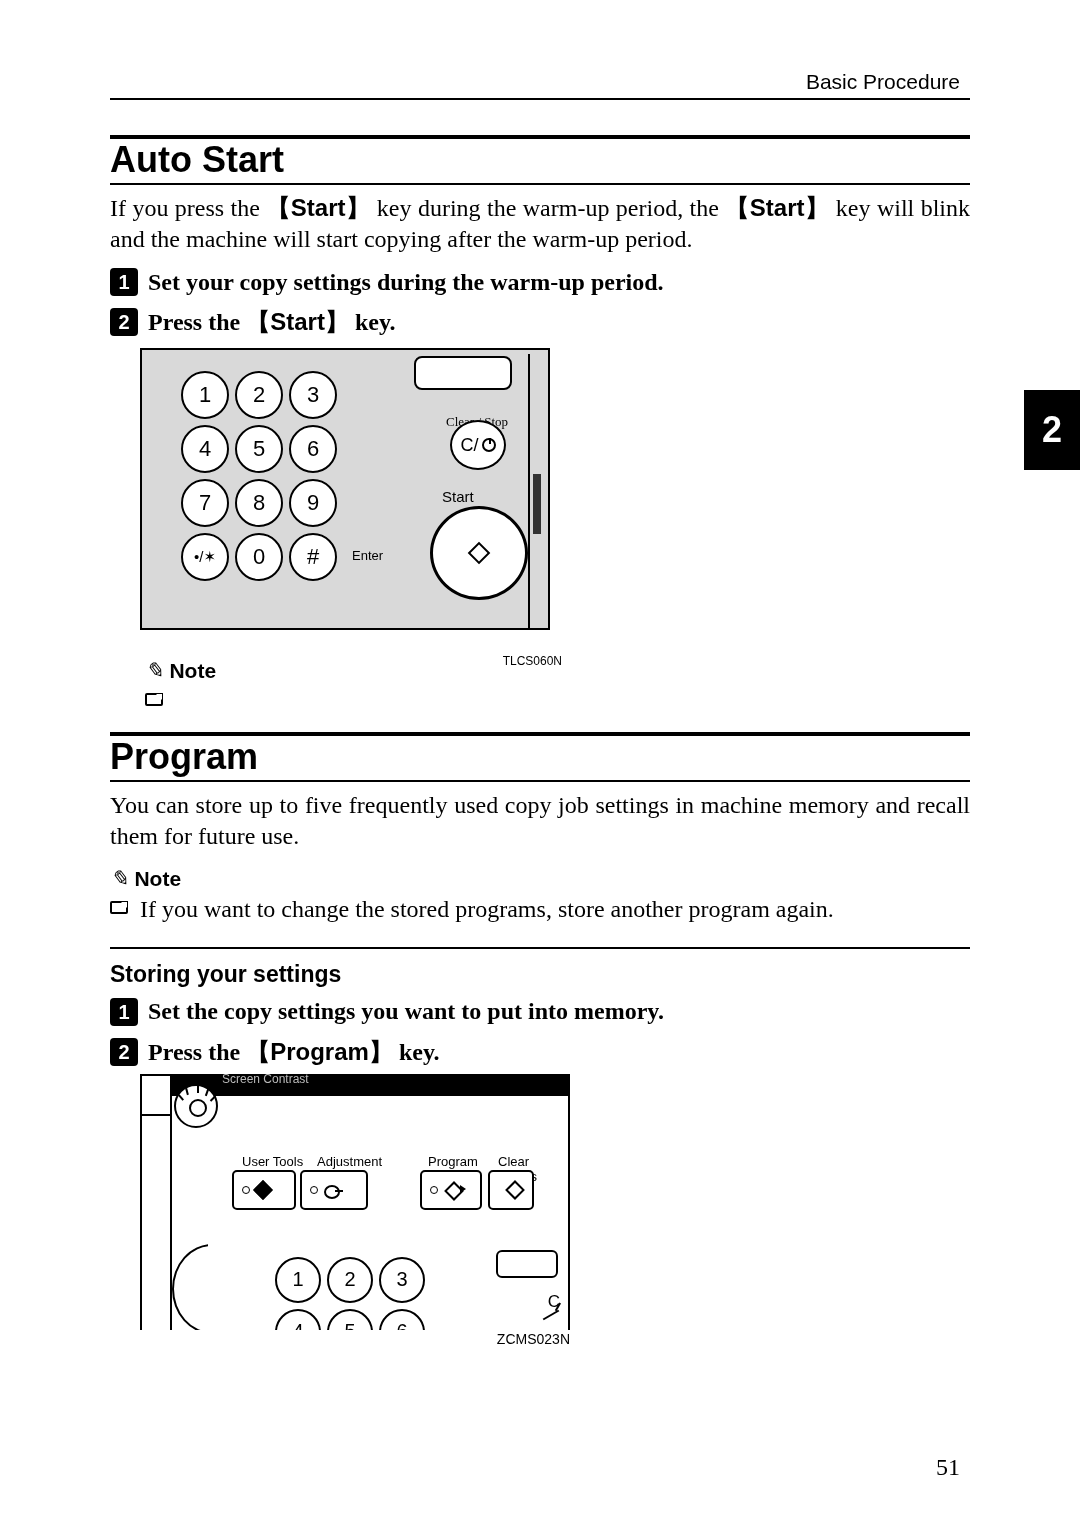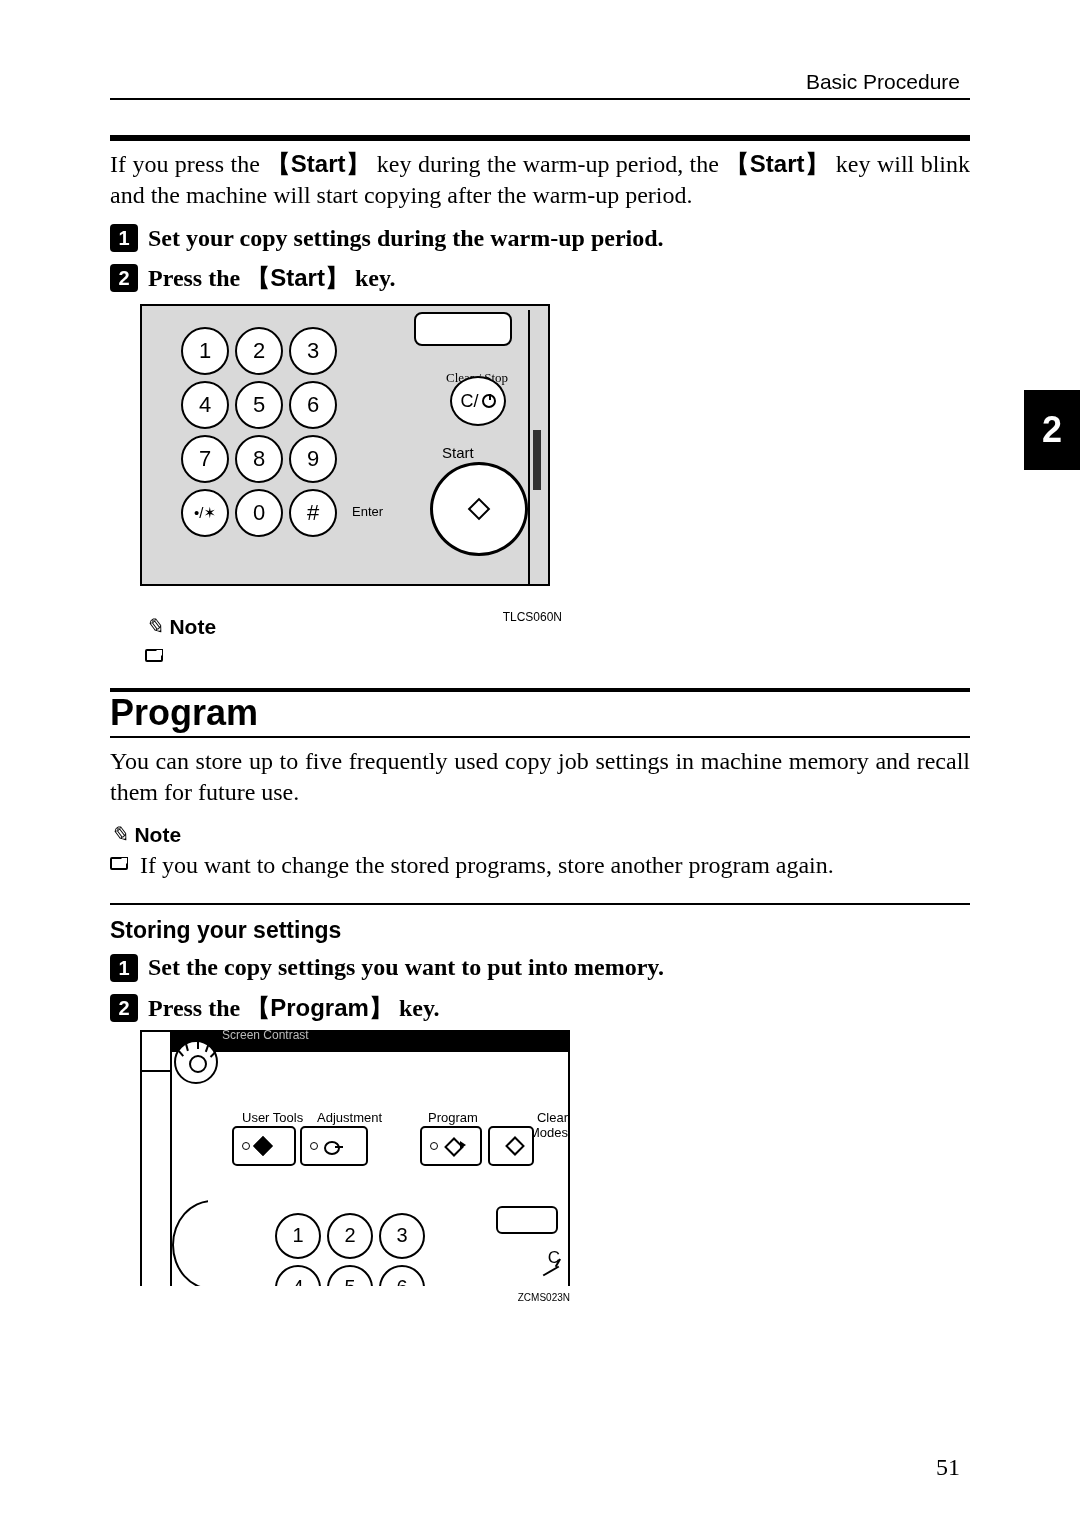--- a/index.html
+++ b/index.html
@@ -178,21 +178,21 @@
   .chapter-tab{
     position:absolute; right:0; top:390px;
     width:56px; height:80px; background:#000; color:#fff;
     font-family: Arial, Helvetica, sans-serif; font-size:36px; font-weight:bold;
     display:flex; align-items:center; justify-content:center;
   }
 
   
   .fig2{
     width:440px; height:275px;
-    margin-left:30px; margin-top:6px; position:relative;text-align:right;
+    margin-left:30px; margin-top:6px; position:relative;
   }
   .fig2 .frame{
     position:absolute; left:0; top:0; width:430px; height:256px;
     border:2px solid #000; border-top:none; border-bottom:none;
     overflow:hidden;
   }
   .fig2 .top-banner{
     position:absolute; left:30px; right:0; top:0; height:22px; background:#000;
   }
   .fig2 .top-banner .banner-text{
@@ -260,40 +260,41 @@
     position:absolute; right:8px; top:240px;
     width:18px; height:2px; background:#000; transform:rotate(-30deg);
   }
   .fig2 .r-cable::after{content:"";position:absolute;right:-2px;top:-7px;width:2px;height:9px;background:#000;transform:rotate(60deg);}
   .fig2 .r-slot{
     position:absolute; right:10px; top:176px; width:62px; height:28px;
     border:2px solid #000; border-radius:6px; background:#fff;
   }
   .fig2 .figcode{
     position:absolute; right:10px; bottom:2px;
-    font-family:Arial,Helvetica,sans-serif; font-size:10px;
+    font-family:Arial,Helvetica,sans-serif; font-size:14px;
   }
 
   .page-number{
     position:absolute; bottom:48px; right:120px;
     font-size:24px;
   }
 </style>
 </head>
 <body>
 
 <div class="page">
   <div class="header-text">Basic Procedure</div>
   <div class="header-line"></div>
 
   <div class="chapter-tab">2</div>
 
   <div class="content">
 
     <hr class="sec-hr-thick">
+    <h1 class="section-title">Auto Start</h1>
     <hr class="sec-hr-thin">
     <p class="body-text">
       <span>If you press the </span><span class="bracket">【</span><span class="key-label">Start</span><span class="bracket">】</span><span> key during the warm-up period, the </span><span class="bracket">【</span><span class="key-label">Start</span><span class="bracket">】</span><span> key will blink and the machine will start copying after the warm-up period.</span>
     </p>
 
     <div class="step-row">
       <div class="step-icon">1</div>
       <div class="step-text">Set your copy settings during the warm-up period.</div>
     </div>
     <div class="step-row">

